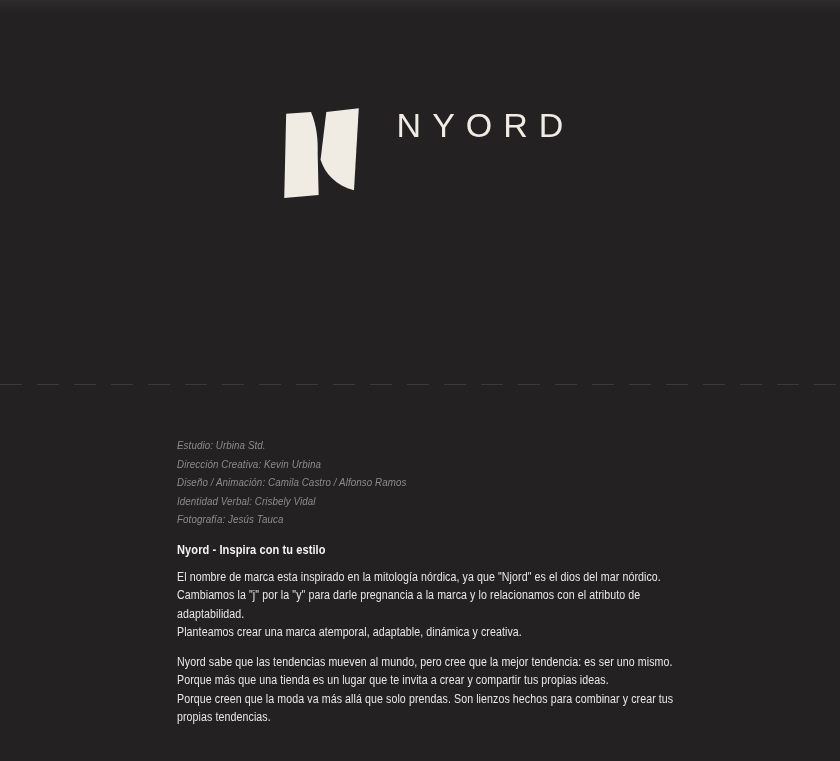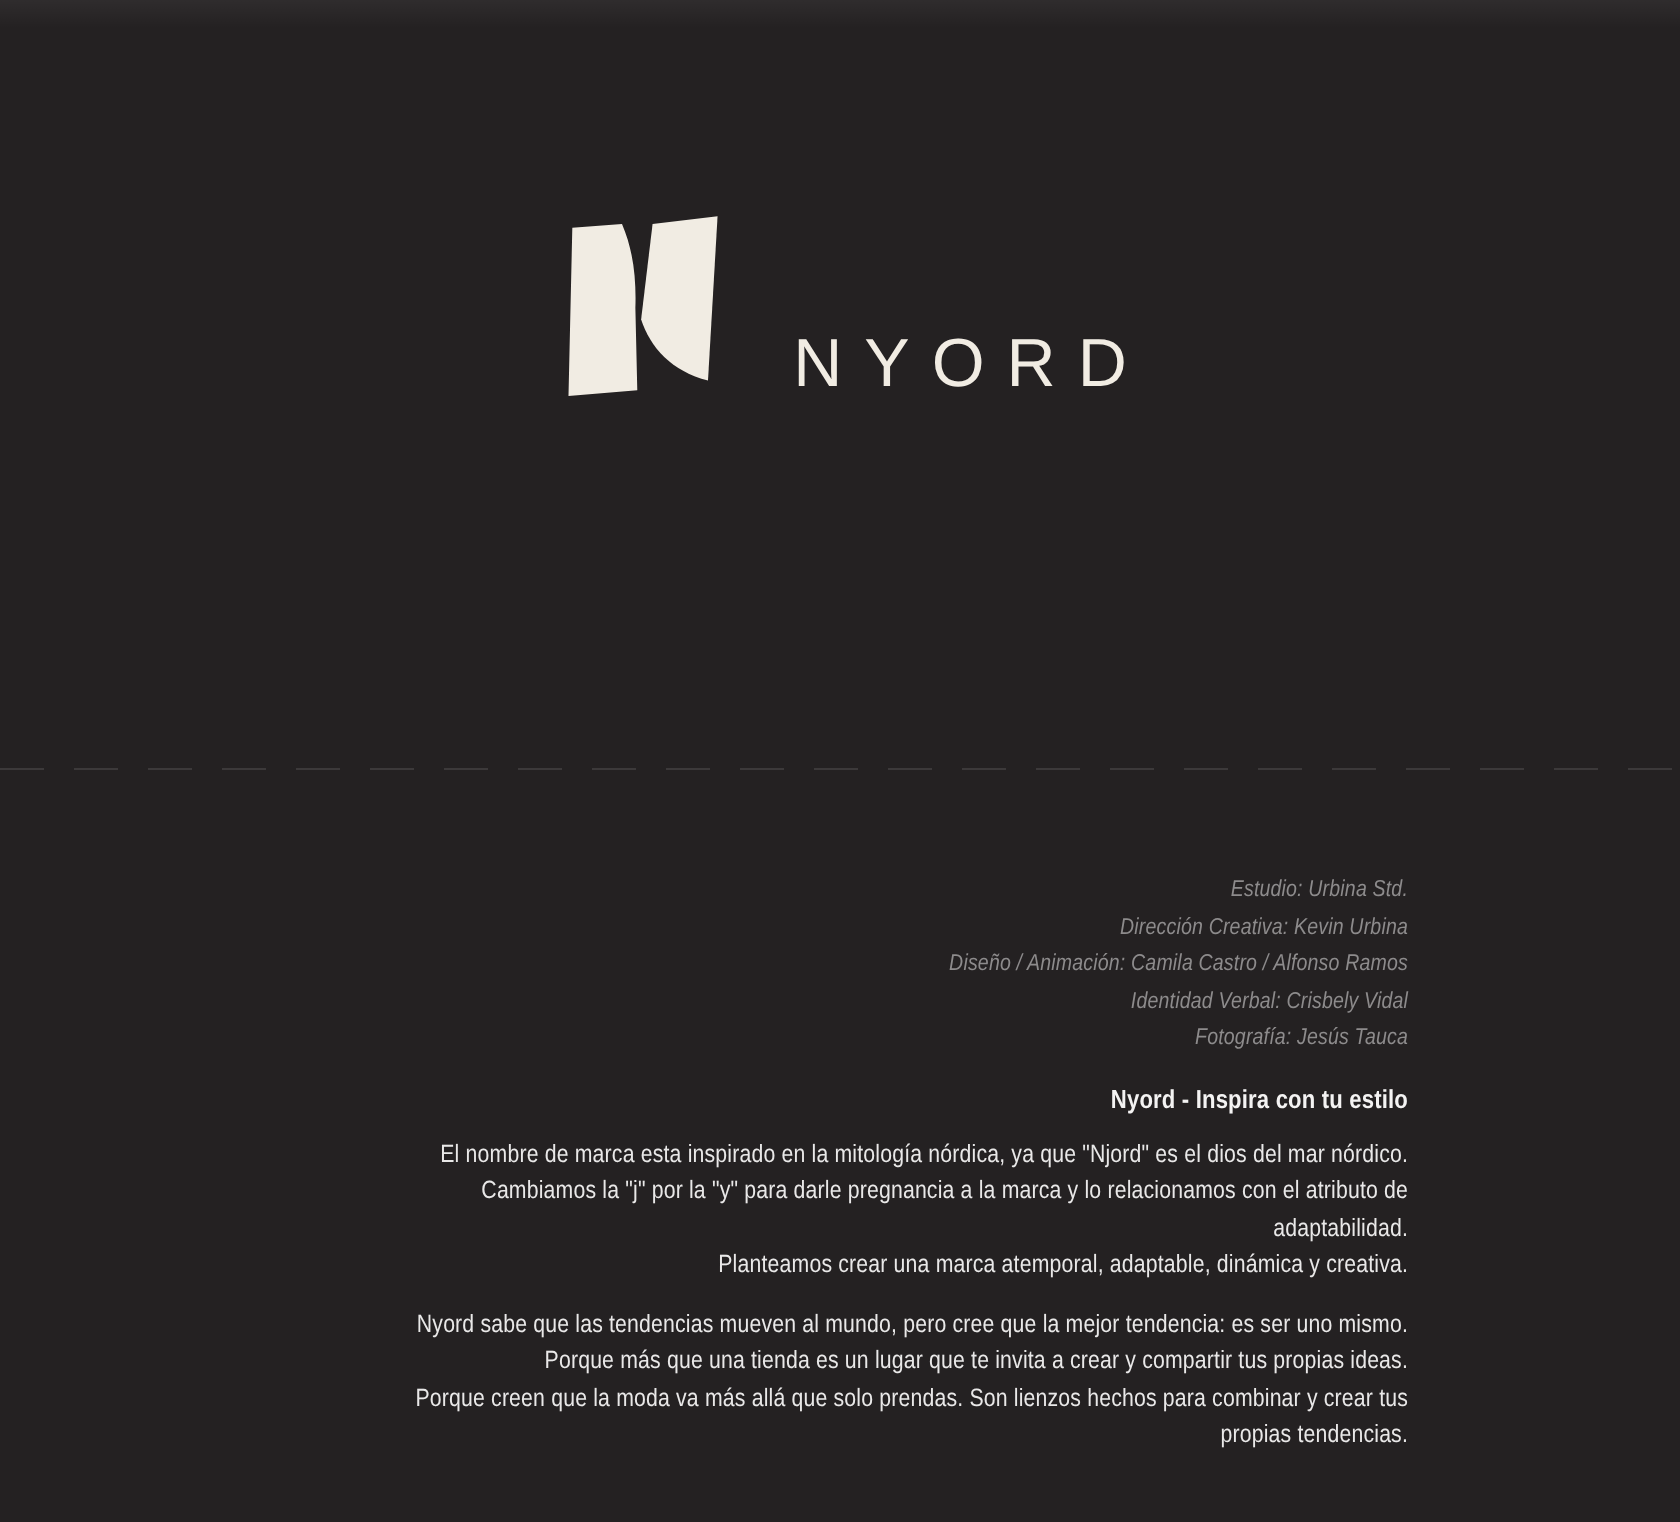--- a/index.html
+++ b/index.html
@@ -25,21 +25,21 @@
     height: 14px;
     background: linear-gradient(rgba(255,255,255,0.05), rgba(255,255,255,0));
     pointer-events: none;
   }
   .logo-row {
     position: absolute;
     top: 106px;
     left: 50%;
     transform: translateX(-50%);
     display: flex;
-    align-items: flex-end;
+    align-items: flex-start;
     gap: 34px;
   }
   .logo-mark { width: 86px; height: 96px; display: block; }
   .logo-mark path { fill: #f1ece3; }
   .wordmark {
     color: #f1ece3;
     font-size: 34px;
     font-weight: 400;
     letter-spacing: 11px;
     margin-right: -11px; 
@@ -55,21 +55,20 @@
       rgba(0,0,0,0) 22px, rgba(0,0,0,0) 37px);
   }
 
   
   .content {
     position: relative;
     width: 100%;
     height: 376px;
     padding: 51px 0 0 177px;
     box-sizing: border-box;
-    text-align: right;
   }
   .text-col {
     width: 620px;
     transform: scaleX(0.85); 
     transform-origin: 0 0;
   }
   .credits {
     font-style: italic;
     font-size: 11.5px;
     line-height: 18.5px;

